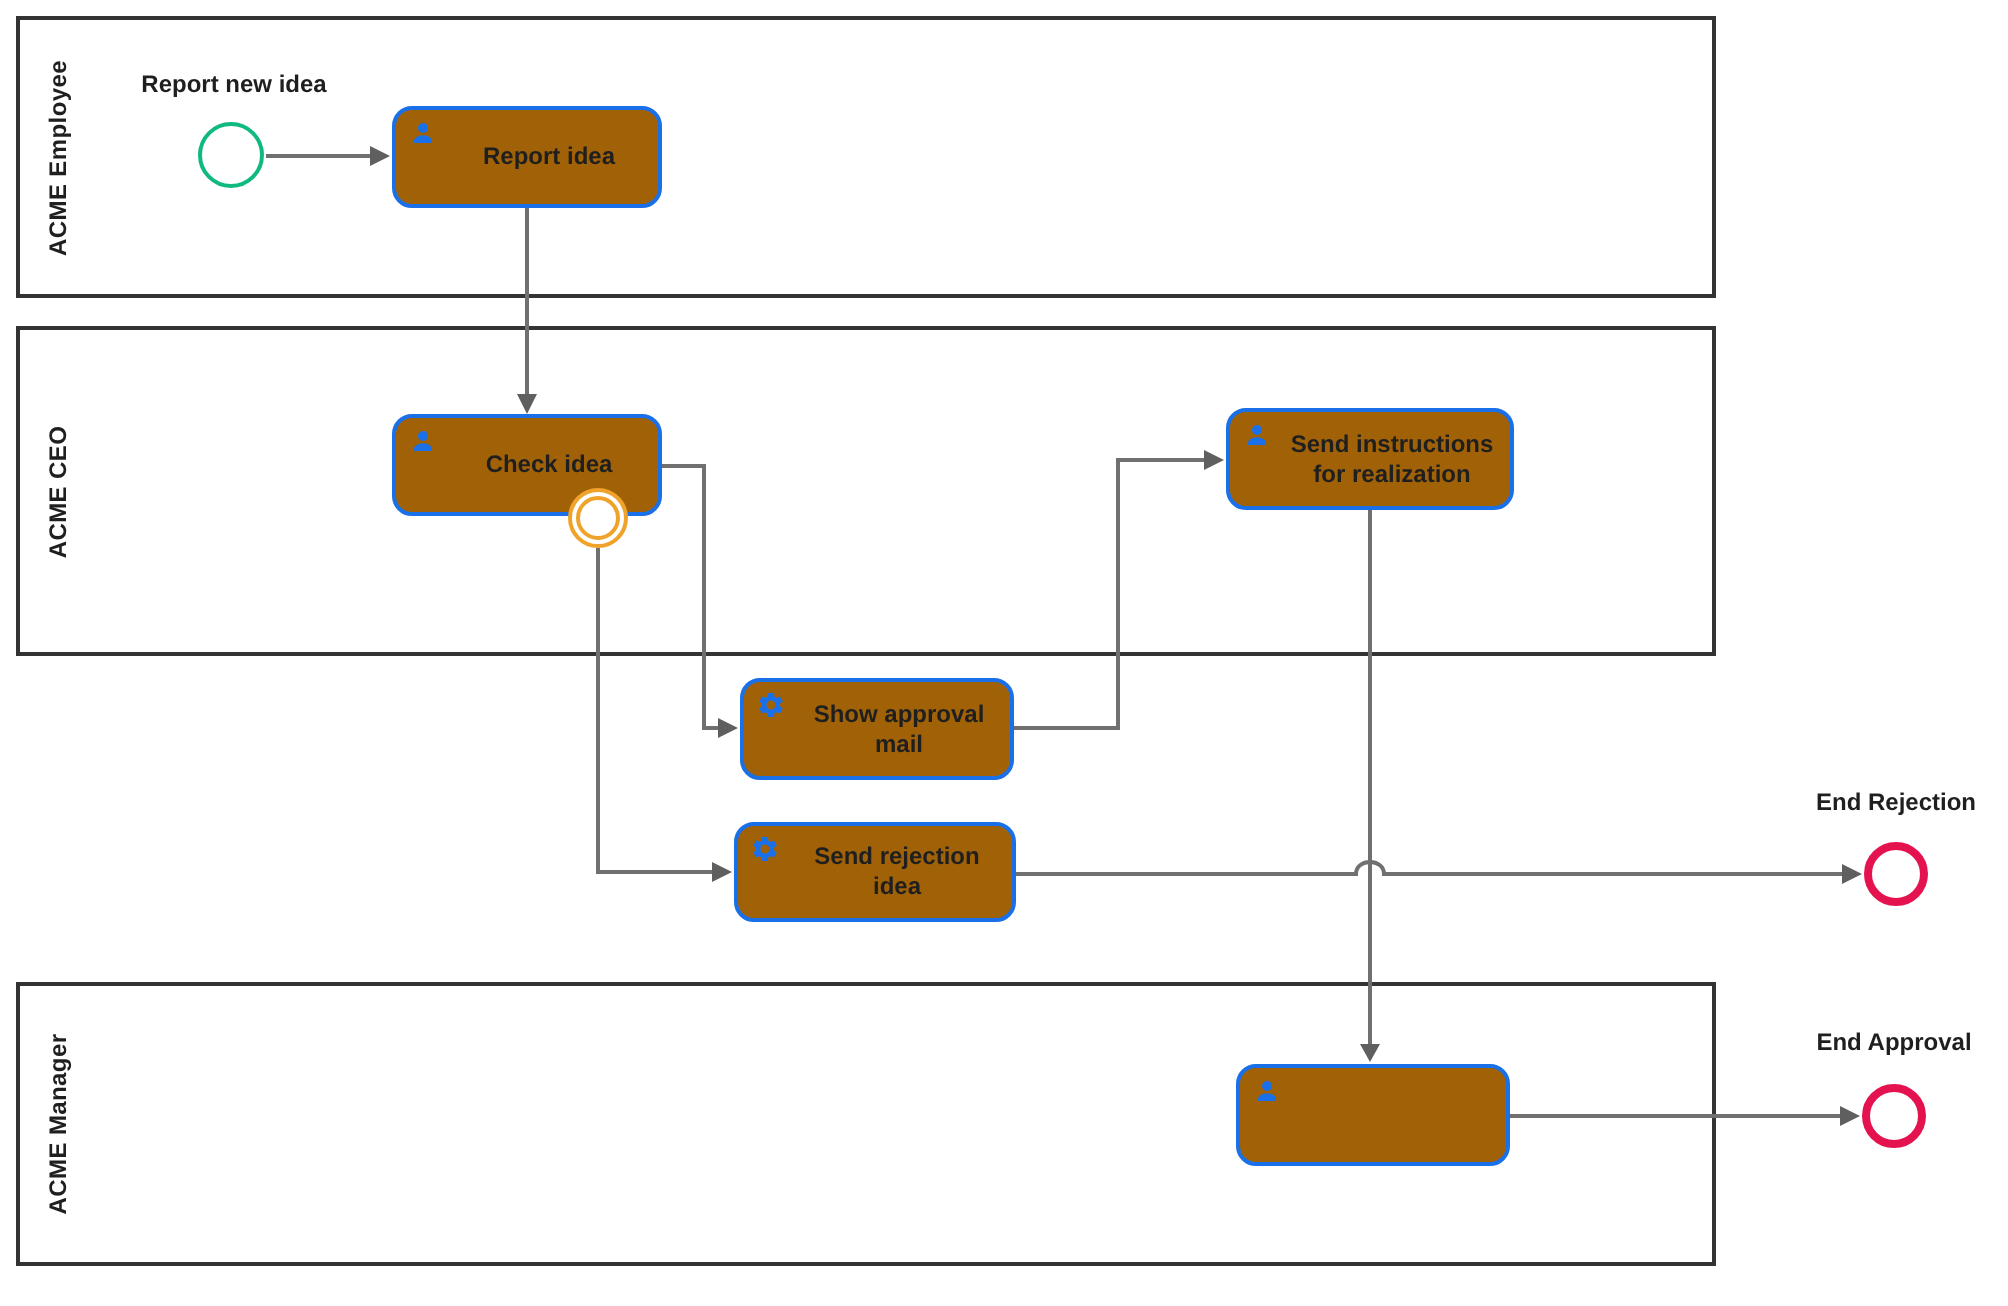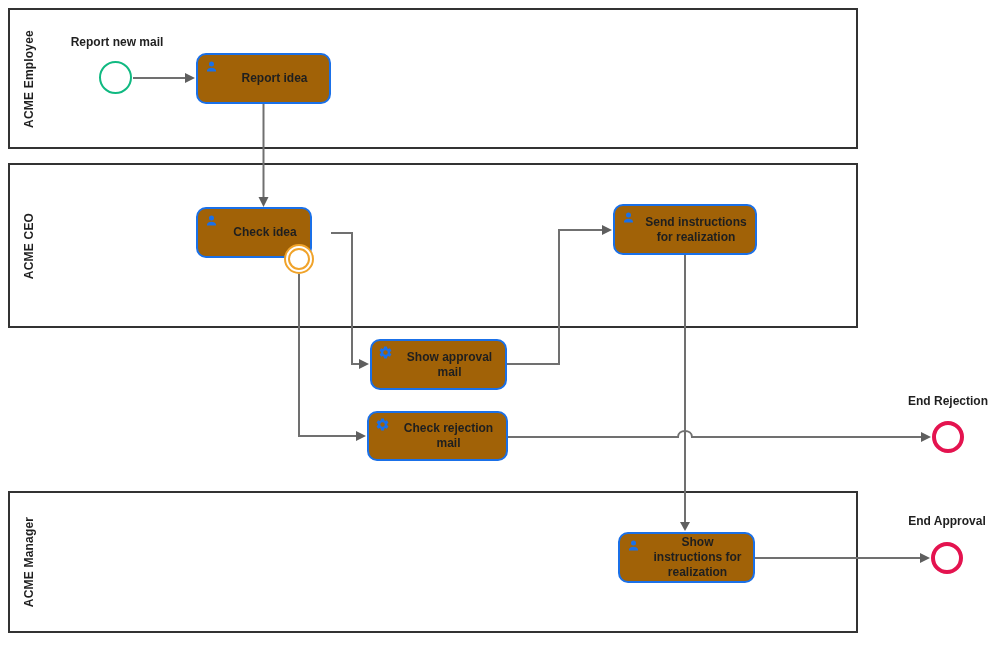--- a/index.html
+++ b/index.html
@@ -30,21 +30,21 @@
   
   .task{
     position:absolute;z-index:3;box-sizing:border-box;background:#a16207;
     border:2px solid var(--blue);border-radius:10px;
     display:flex;align-items:center;justify-content:center;text-align:center;
     font-size:12px;font-weight:700;line-height:1.25;padding:4px 8px 4px 30px;
   }
   .task-icon{position:absolute;top:4px;left:6px;width:15px;height:15px;}
   .task-icon svg{display:block;width:15px;height:15px;fill:var(--blue);}
   .t-report{left:196px;top:53px;width:135px;height:51px;}
-  .t-check{left:196px;top:207px;width:116px;height:51px;}
+  .t-check{left:196px;top:207px;width:135px;height:51px;}
   .t-enter{left:613px;top:204px;width:144px;height:51px;}
   .t-approval{left:370px;top:339px;width:137px;height:51px;}
   .t-rejection{left:367px;top:411px;width:141px;height:50px;}
   .t-show{left:618px;top:532px;width:137px;height:51px;}
   
   .event{position:absolute;z-index:4;box-sizing:border-box;border-radius:50%;background:#ffffff;}
   .ev-start{left:99px;top:61px;width:33px;height:33px;border:2.5px solid var(--green);}
   .ev-boundary{left:284px;top:244px;width:30px;height:30px;border:2px solid var(--orange);}
   .ev-boundary-inner{position:absolute;inset:2px;border:2px solid var(--orange);border-radius:50%;box-sizing:border-box;}
   .ev-end{width:32px;height:32px;border:4.5px solid var(--red);}
@@ -139,36 +139,35 @@
     </span>
     <span>Show approval mail</span>
   </div>
 
   <div class="task t-rejection">
     <span class="task-icon">
       <svg viewBox="0 0 24 24">
           <path d="M19.14 12.94c.04-.3.06-.61.06-.94 0-.32-.02-.64-.07-.94l2.03-1.58a.49.49 0 0 0 .12-.61l-1.92-3.32a.49.49 0 0 0-.59-.22l-2.39.96c-.5-.38-1.03-.7-1.62-.94l-.36-2.54a.48.48 0 0 0-.48-.41h-3.84c-.24 0-.43.17-.47.41l-.36 2.54c-.59.24-1.13.57-1.62.94l-2.39-.96a.49.49 0 0 0-.59.22L2.74 8.87c-.12.21-.08.47.12.61l2.03 1.58c-.05.3-.09.63-.09.94s.02.64.07.94l-2.03 1.58a.49.49 0 0 0-.12.61l1.92 3.32c.12.22.37.29.59.22l2.39-.96c.5.38 1.03.7 1.62.94l.36 2.54c.05.24.24.41.48.41h3.84c.24 0 .44-.17.47-.41l.36-2.54c.59-.24 1.13-.56 1.62-.94l2.39.96c.22.08.47 0 .59-.22l1.92-3.32a.49.49 0 0 0-.12-.61l-2.01-1.58zM12 15.6A3.6 3.6 0 1 1 12 8.4a3.6 3.6 0 0 1 0 7.2z"></path>
         </svg>
     </span>
-    <span>Check rejection mail</span>
+    <span>Send rejection idea</span>
   </div>
 
   <div class="task t-show">
     <span class="task-icon">
       <svg viewBox="0 0 24 24">
           <path d="M12 12a4 4 0 1 0 0-8 4 4 0 0 0 0 8zm0 1.8c-3.4 0-7.2 1.8-7.2 4.7V20h14.4v-1.5c0-2.9-3.8-4.7-7.2-4.7z"></path>
         </svg>
     </span>
-    <span>Show instructions for realization</span>
   </div>
 
   <div class="event ev-start"></div>
   <div class="event ev-boundary">
     <span class="ev-boundary-inner"></span>
   </div>
   <div class="event ev-end ev-end-rejection"></div>
   <div class="event ev-end ev-end-approval"></div>
 
-  <div class="flabel fl-start">Report new mail</div>
+  <div class="flabel fl-start">Report new idea</div>
   <div class="flabel fl-endrej">End Rejection</div>
   <div class="flabel fl-endapp">End Approval</div>
 
 </div>
 
 </body></html>

